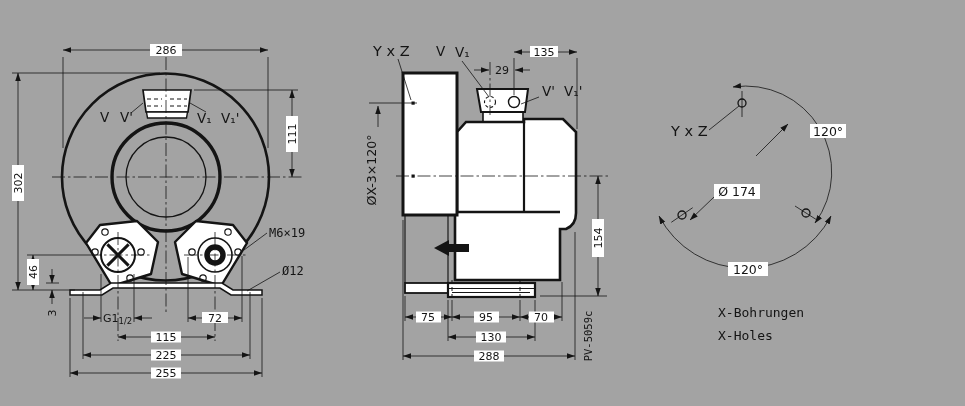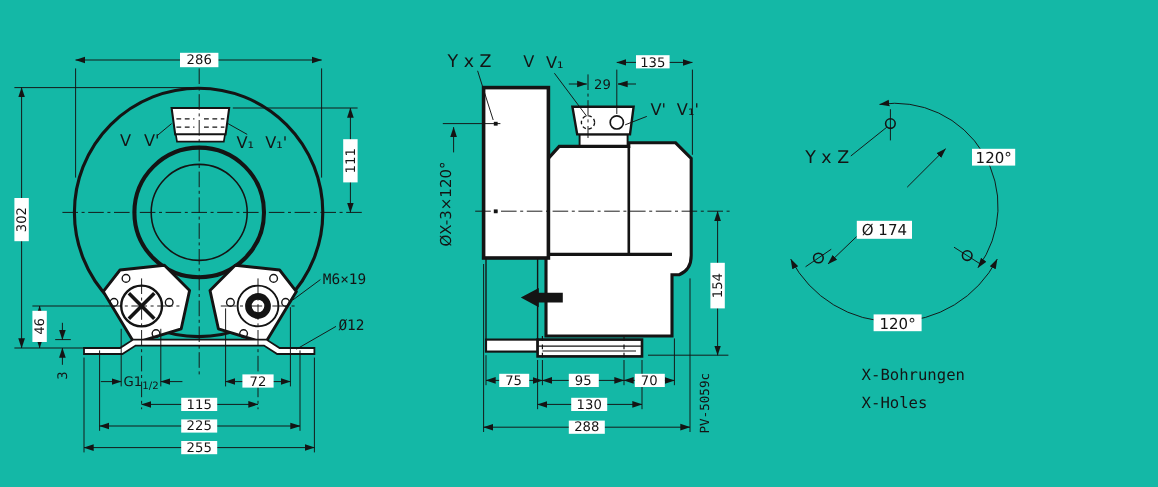--- a/index.html
+++ b/index.html
@@ -1,16 +1,16 @@
 <!DOCTYPE html>
 <html><head>
 <meta charset="utf-8">
 <style>
   html,body{margin:0;padding:0;background:#fff;}
-  .canvas{position:relative;width:965px;height:406px;background:#14b8a6;overflow:hidden;}
+  .canvas{position:relative;width:965px;height:406px;background:#a3a3a3;overflow:hidden;}
   svg{display:block;}
   .s  {stroke:#141414;fill:none;}
   .thick{stroke-width:2.6;}
   .thin{stroke-width:1.15;}
   .dim{stroke-width:0.8;}
   .cl{stroke-width:0.8;stroke-dasharray:13 3 2.5 3;}
   .hid{stroke-width:1;stroke-dasharray:4 3;}
   .wf{fill:#ffffff;}
   .blk{fill:#141414;stroke:none;}
   .tbg{fill:#ffffff;stroke:none;}

